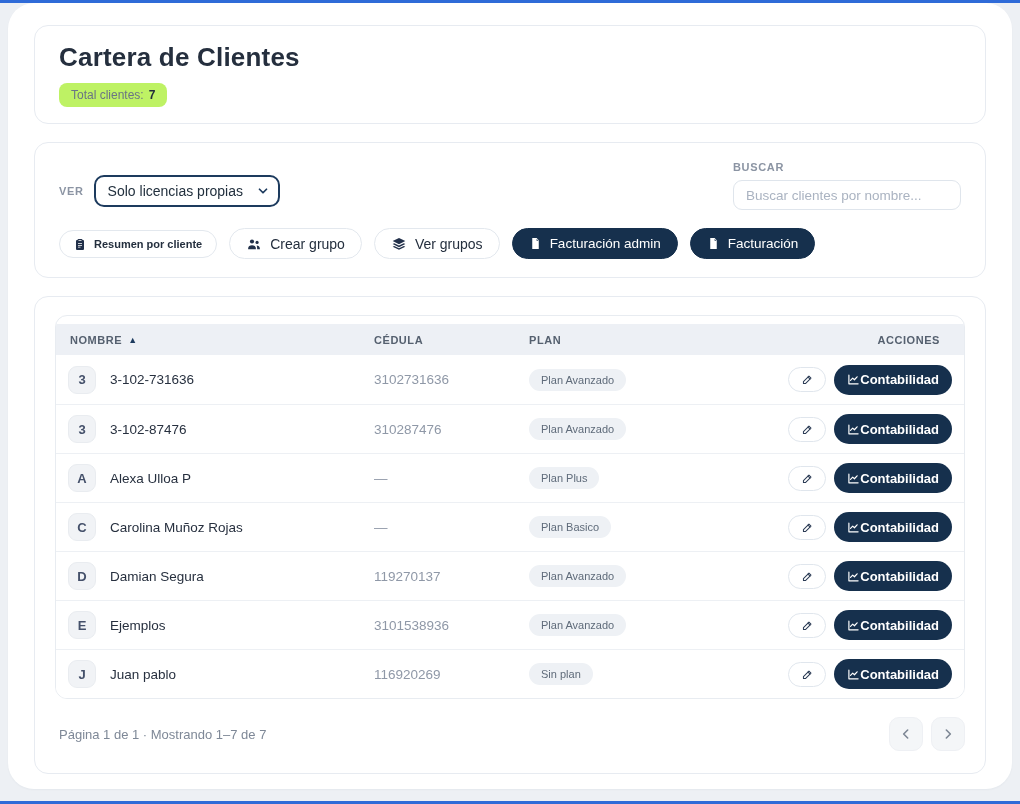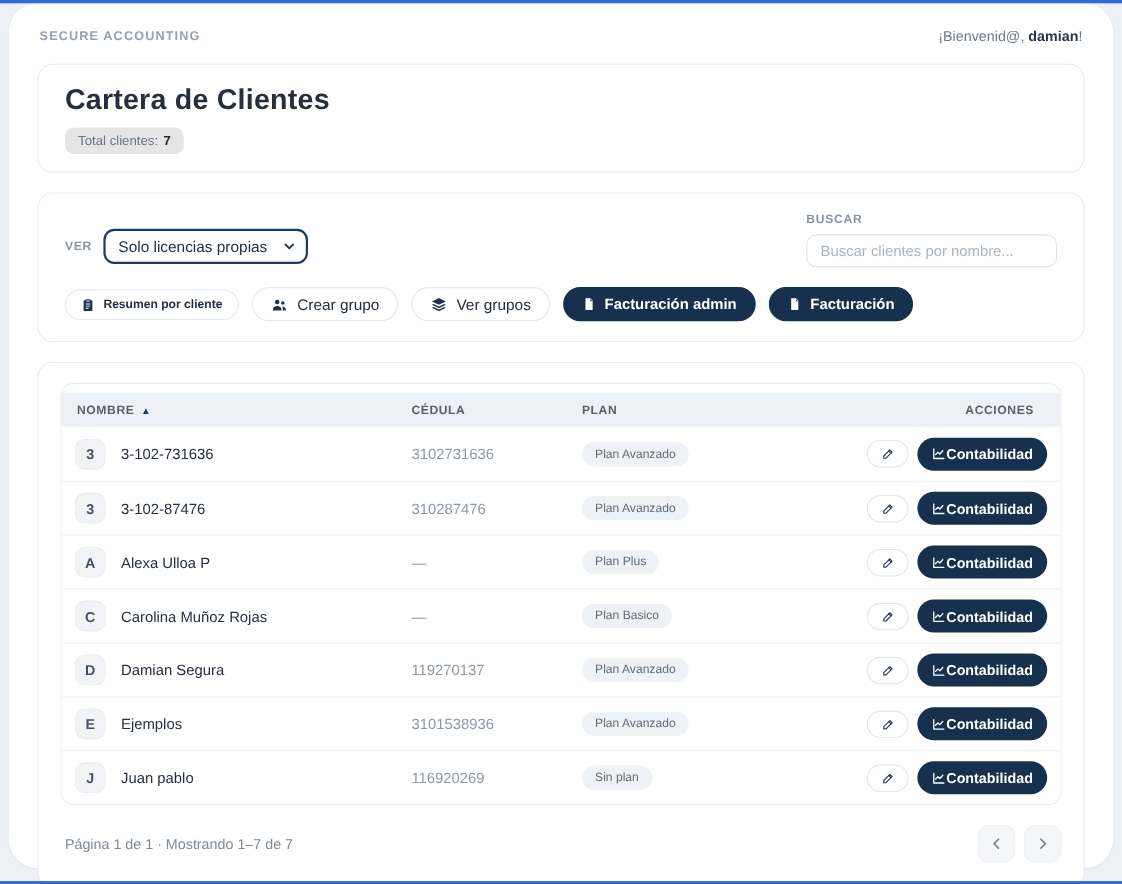--- a/index.html
+++ b/index.html
@@ -30,21 +30,21 @@
   .card {
     background:#fff; border:1px solid #e7ebf1; border-radius:14px;
     margin:0 8px 18px;
   }
 
   
   .title-card { padding:16px 24px 16px; }
   .page-title { font-size:26px; font-weight:bold; color:#252f3e; letter-spacing:.2px; }
   .total-pill {
     display:inline-flex; gap:5px; align-items:center; margin-top:10px;
-    background:#e5e5e5; border-radius:8px; padding:5px 12px;
+    background:#bef264; border-radius:8px; padding:5px 12px;
     font-size:12px; color:#6a7484;
   }
   .total-pill b { color:#212c3b; }
 
   
   .toolbar-card { padding:18px 24px 18px; }
   .toolbar-top { display:flex; justify-content:space-between; align-items:flex-start; }
   .view-group { display:flex; align-items:center; gap:10px; margin-top:14px; }
   .mini-label { font-size:11px; font-weight:bold; letter-spacing:.06em; color:#8b94a3; }
   .select-wrap { position:relative; }
@@ -69,21 +69,21 @@
   .btn {
     display:inline-flex; align-items:center; gap:8px; cursor:pointer;
     border-radius:999px; border:1px solid #e3e8ee; background:#fff;
     font-family:"Liberation Sans", sans-serif; color:#242f3e; white-space:nowrap;
   }
   .btn svg { flex:0 0 auto; }
   .btn-sm { height:28px; padding:0 14px; font-size:11px; font-weight:bold; }
   .btn-md { height:31px; padding:0 16px; font-size:14px; }
   .btn-navy {
     background:#16304d; border-color:#16304d; color:#fff;
-    font-weight:bold; font-size:13.5px; height:31px; padding:0 16px;
+    font-weight:normal; font-size:13.5px; height:31px; padding:0 16px;
   }
 
   
   .table-card { padding:18px 20px 22px; }
   .table-frame { border:1px solid #e8ecf1; border-radius:12px; overflow:hidden; }
   .grid-cols { display:grid; grid-template-columns:318px 155px 1fr 215px; align-items:center; }
   .thead { background:#edf0f5; height:31px;margin-top:8px; }
   .thead .th { font-size:11px; font-weight:bold; letter-spacing:.05em; color:#55606f; }
   .th-nombre { padding-left:14px; display:flex; align-items:center; gap:6px; }
   .sort-arrow { font-size:9px; color:#1d3b5e; }
@@ -123,24 +123,20 @@
     color:#7c8694; cursor:pointer;
   }
 </style>
 </head>
 <body>
 
 <div class="accent-bar accent-top"></div>
 
 <div class="panel">
 
-  <div class="topbar">
-    <div class="brand">SECURE ACCOUNTING</div>
-    <div class="welcome"><span>¡Bienvenid@, </span><b>damian</b><span>!</span></div>
-  </div>
 
   <div class="card title-card">
     <h1 class="page-title">Cartera de Clientes</h1>
     <div class="total-pill">
       <span>Total clientes:</span>
       <b>7</b>
     </div>
   </div>
 
   <div class="card toolbar-card">

